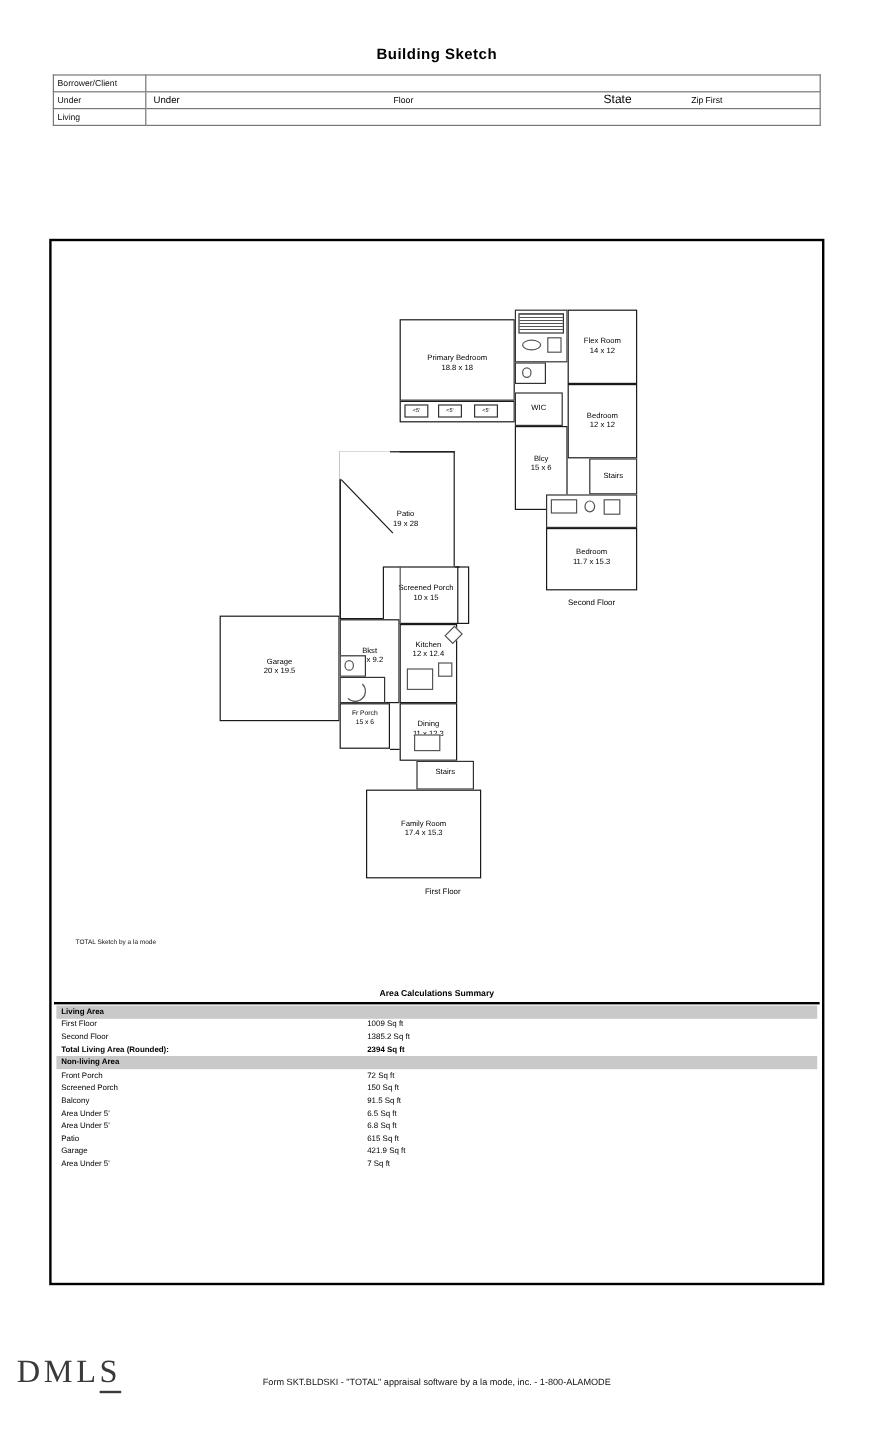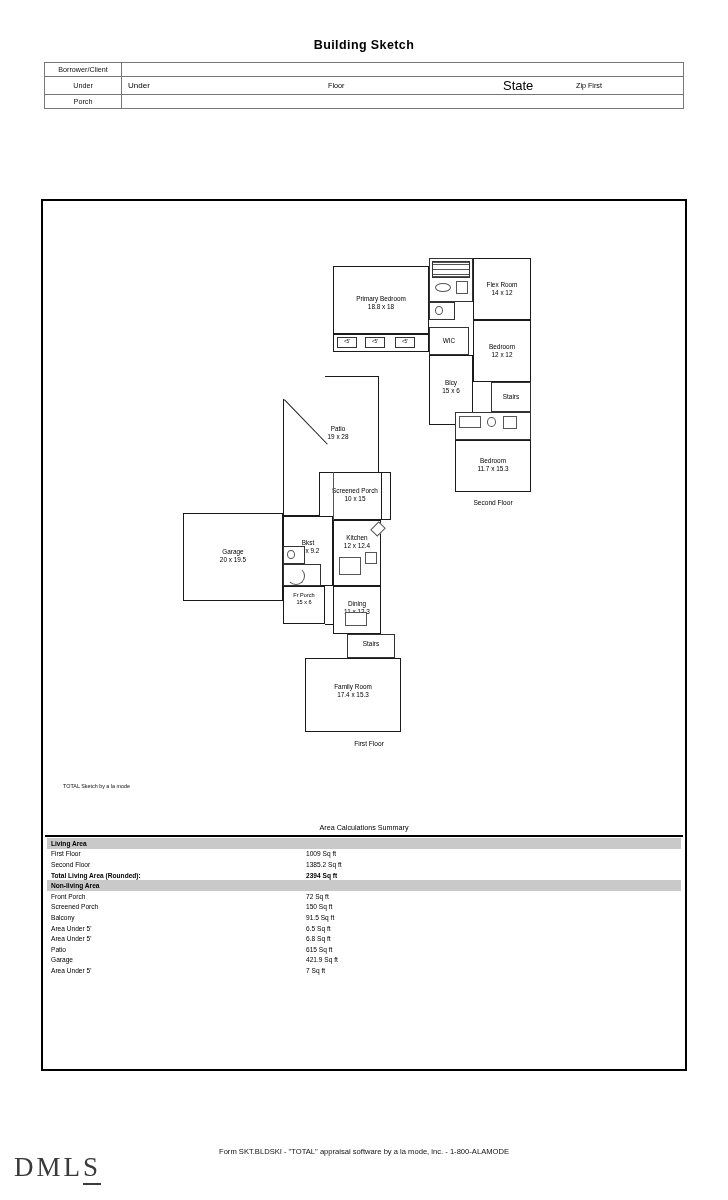--- a/index.html
+++ b/index.html
@@ -42,21 +42,21 @@
     border-collapse: collapse;
     font-size: 7.2px;
   }
   .hdr td {
     border: 1px solid #777;
     padding: 1px 3px;
     height: 11px;
     vertical-align: middle;
     white-space: nowrap;
   }
-  .hdr .lbl { color: #111; text-align: center; }
+  .hdr .lbl { color: #111; }
   .hdr .val { font-size: 8px; padding-left: 6px; }
 
   
   .sketch-frame {
     position: absolute;
     left: 41px; top: 199px;
     width: 646px;
     height: 872px;
     border: 2px solid #000;
     background: #fff;
@@ -164,21 +164,21 @@
     white-space: nowrap;
   }
 
   
   .acs-title {
     position: absolute;
     left: 0; top: 622px;
     width: 642px;
     text-align: center;
     font-size: 7.2px;
-    font-weight: normal;
+    font-weight: bold;
   }
   .acs-sep {
     position: absolute;
     left: 2px; top: 634px;
     width: 638px;
     height: 1.5px;
     background: #000;
   }
   .acs {
     position: absolute;
@@ -204,21 +204,20 @@
   .acs col.c3 { width: 219px; }
 
   
   .brand {
     position: absolute;
     left: 14px; top: 1128px;
     font-family: "Liberation Serif", serif;
     font-size: 27px;
     letter-spacing: 3px;
     color: #3a3a3a;
-    margin-top: 24px;
   }
   .brand .u {
     border-bottom: 2px solid #3a3a3a;
     padding-bottom: 1px;
   }
   .footer-text {
     position: absolute;
     left: 0; top: 1147px;
     width: 728px;
     text-align: center;
@@ -241,31 +240,31 @@
     </tr>
     <tr>
       <td class="lbl">Under</td>
       <td class="val">
         <table style="width:100%;border-collapse:collapse;border:0">
           <tbody>
                 <tr>
             <td style="border:0;padding:0;width:200px;font-size:8px">Under</td>
             <td style="border:0;padding:0;width:60px;font-size:7.2px">Floor</td>
             <td style="border:0;padding:0;width:115px;font-size:8px"></td>
-            <td style="border:0;padding:0;width:55px;font-size:13px">State</td>
+            <td style="border:0;padding:0;width:55px;font-size:10px">State</td>
             <td style="border:0;padding:0;width:18px;font-size:8px"></td>
             <td style="border:0;padding:0;width:48px;font-size:7.2px">Zip First</td>
             <td style="border:0;padding:0;font-size:8px"></td>
           </tr>
         </tbody>
             </table>
       </td>
     </tr>
     <tr>
-      <td class="lbl">Porch</td>
+      <td class="lbl">Living</td>
       <td class="val"></td>
     </tr>
   </tbody>
     </table>
 
   <div class="sketch-frame">
 
     <div class="sketch-area">
 
       <div class="wall" style="left:290px; top:65px; width:96px; height:68px;"></div>

